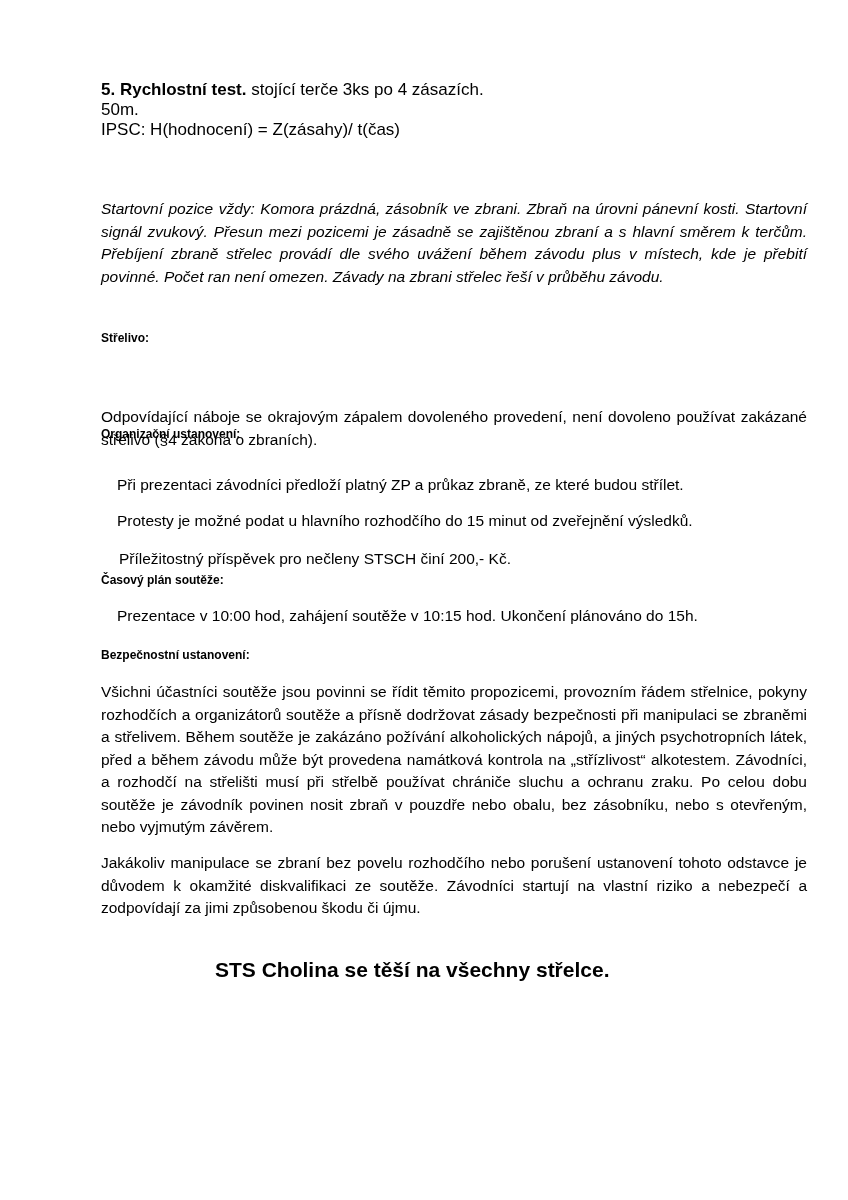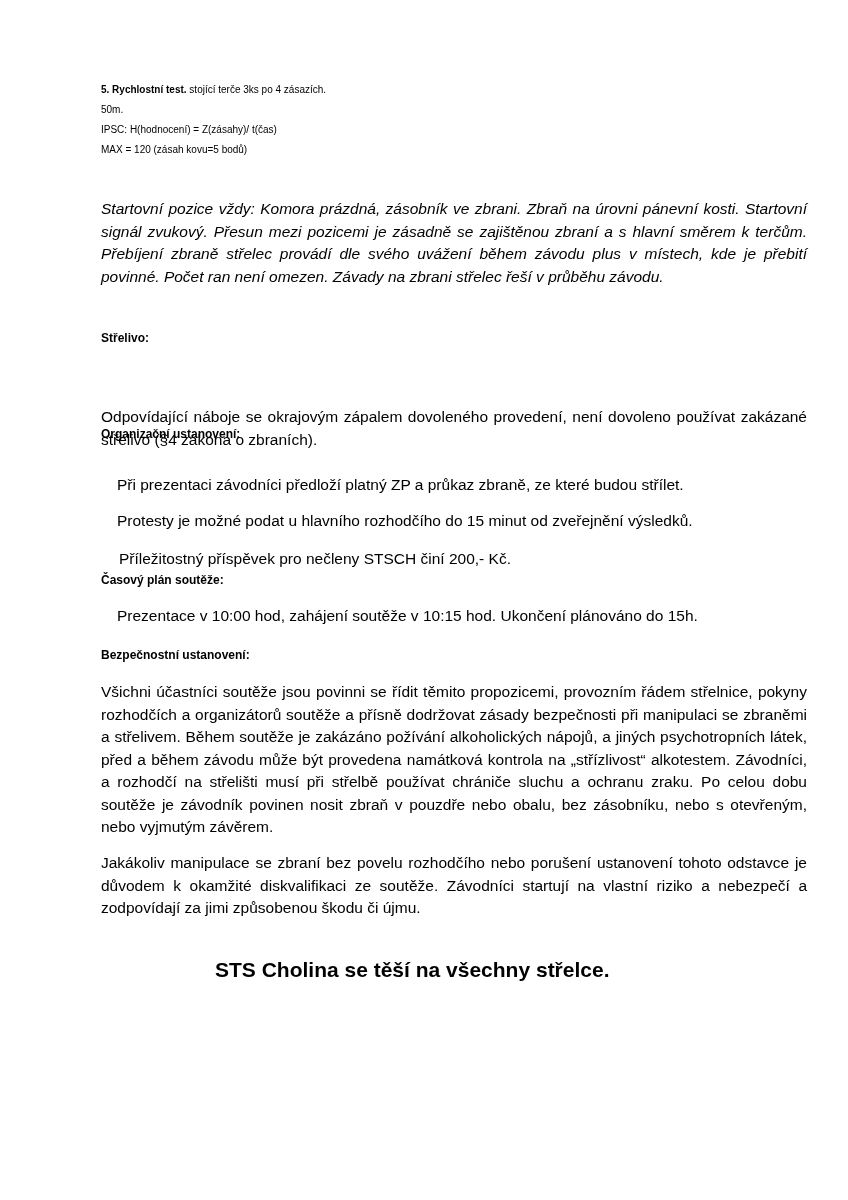--- a/index.html
+++ b/index.html
@@ -1,34 +1,33 @@
 <!DOCTYPE html>
 <html><head>
 <meta charset="utf-8">
 <style>
   html, body { margin: 0; padding: 0; background: #ffffff; }
   body { width: 848px; height: 1200px; position: relative; overflow: hidden;
          font-family: "Liberation Sans", sans-serif; color: #000; }
-  .line { font-size: 10px; line-height: 20px; margin: 0; white-space: nowrap; }
+  .line { font-size: 17px; line-height: 20px; margin: 0; white-space: nowrap; }
   .b { font-weight: bold; }
   .just { text-align: justify; font-size: 15.5px; line-height: 22.5px; margin: 0; }
   .it { font-style: italic; }
   .heading { font-weight: bold; font-size: 12px; line-height: 20px; margin: 0; }
   .para { font-size: 15.5px; line-height: 20px; margin: 16px; }
   .closing { position: absolute; left: 215px; top: 958px; font-size: 21px; font-weight: bold; white-space: nowrap; }
   .abs { position: absolute; left: 101px; width: 706px; }
 </style>
 </head>
 <body>
 
 <div class="abs" style="top:80px;">
   <p class="line"><span class="b">5. Rychlostní test.</span><span> stojící terče 3ks po 4 zásazích.</span></p>
   <p class="line">50m.</p>
   <p class="line">IPSC: H(hodnocení) = Z(zásahy)/ t(čas)</p>
-  <p class="line">MAX = 120 (zásah kovu=5 bodů)</p>
 </div>
 
 <p class="just it abs" style="top:198px;">Startovní pozice vždy: Komora prázdná, zásobník ve zbrani. Zbraň na úrovni pánevní kosti. Startovní signál zvukový. Přesun mezi pozicemi je zásadně se zajištěnou zbraní a s hlavní směrem k terčům. Přebíjení zbraně střelec provádí dle svého uvážení během závodu plus v místech, kde je přebití povinné. Počet ran není omezen. Závady na zbrani střelec řeší v průběhu závodu.</p>
 
 <p class="heading abs" style="top:328px;">Střelivo:</p>
 <p class="just abs" style="top:362px;margin-top:44px;">Odpovídající náboje se okrajovým zápalem dovoleného provedení, není dovoleno používat zakázané střelivo (§4 zákona o zbraních).</p>
 
 <p class="heading abs" style="top:424px;">Organizační ustanovení:</p>
 <p class="para abs" style="top:459px;">Při prezentaci závodníci předloží platný ZP a průkaz zbraně, ze které budou střílet.</p>
 <p class="para abs" style="top:495px;">Protesty je možné podat u hlavního rozhodčího do 15 minut od zveřejnění výsledků.</p>

